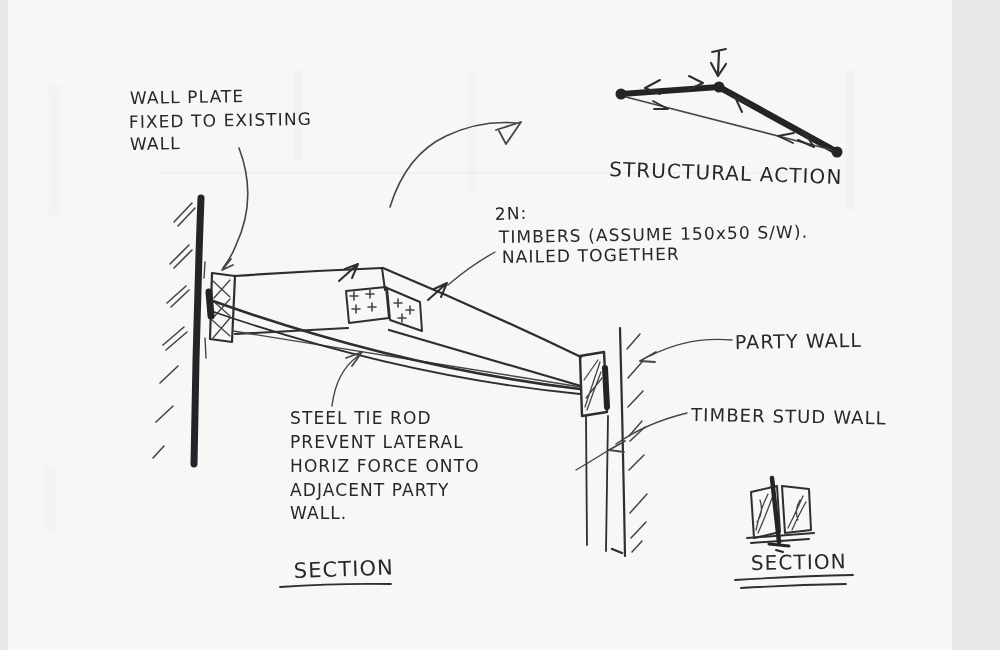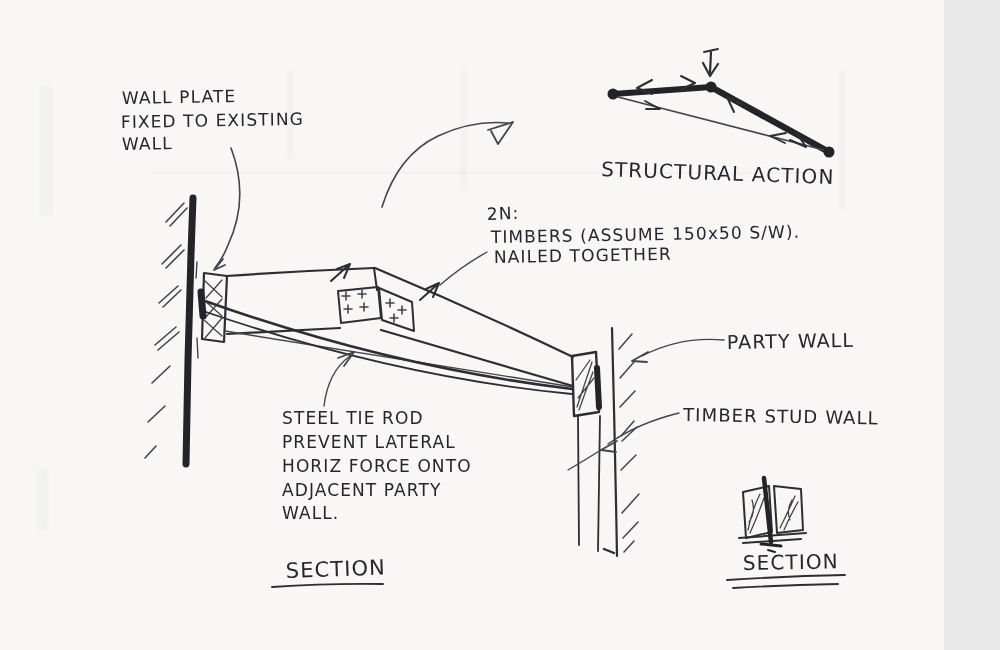--- a/index.html
+++ b/index.html
@@ -1,17 +1,17 @@
 <!DOCTYPE html>
 <html><head>
 <meta charset="utf-8">
 <style>
   html,body{margin:0;padding:0;background:#e8e8e8;}
   .page{position:relative;width:944px;height:650px;background:#f8f7f5;overflow:hidden;
-        font-family:"DejaVu Sans","Liberation Sans",sans-serif;}
+        font-family:"DejaVu Sans","Liberation Sans",sans-serif;margin-left:8px;}
   svg{position:absolute;inset:0;}
   .ink{stroke:#2d2d33;fill:none;stroke-linecap:round;stroke-linejoin:round;}
   .marker{stroke:#232328;fill:none;stroke-linecap:round;stroke-linejoin:round;}
   .thin{stroke:#44444b;fill:none;stroke-linecap:round;stroke-linejoin:round;}
   text{fill:#26262c;letter-spacing:1.1px;}
   .hw17{font-size:17px;}
   .hw18{font-size:18px;}
   .hw19{font-size:19px;}
   .hw20{font-size:20px;}
   .hw21{font-size:21px;}

